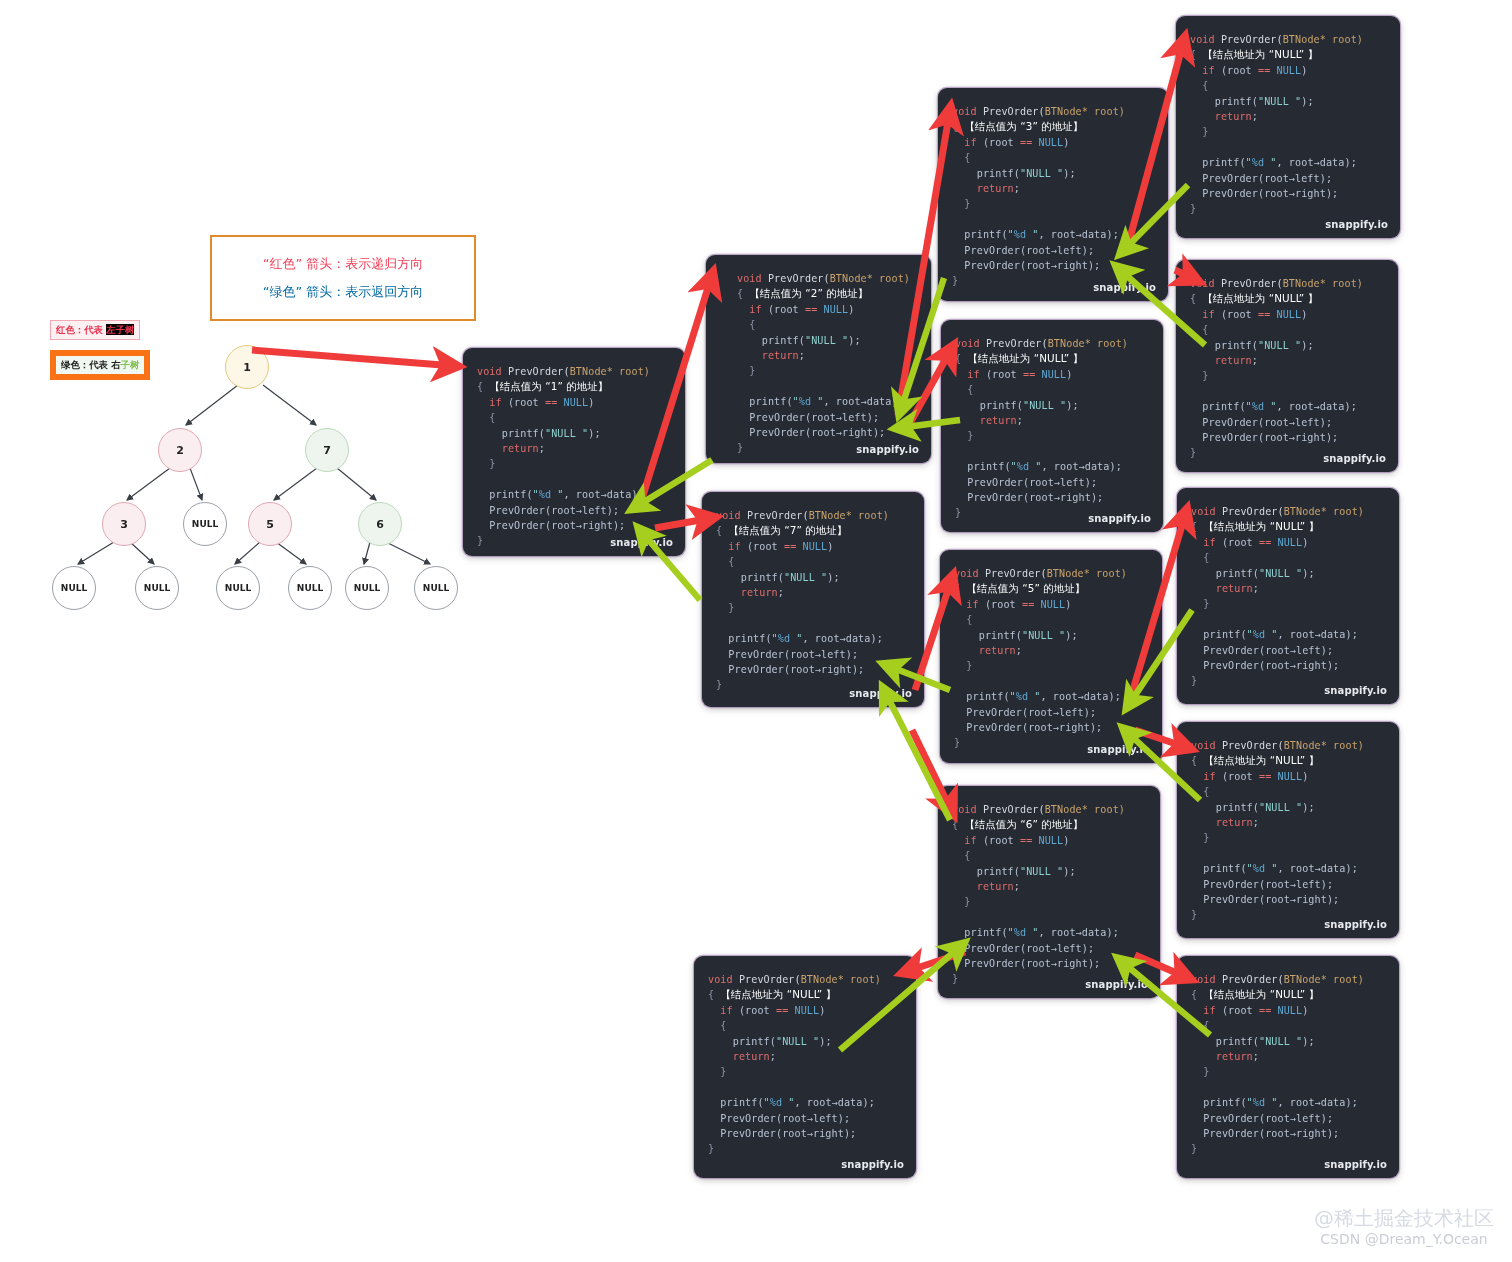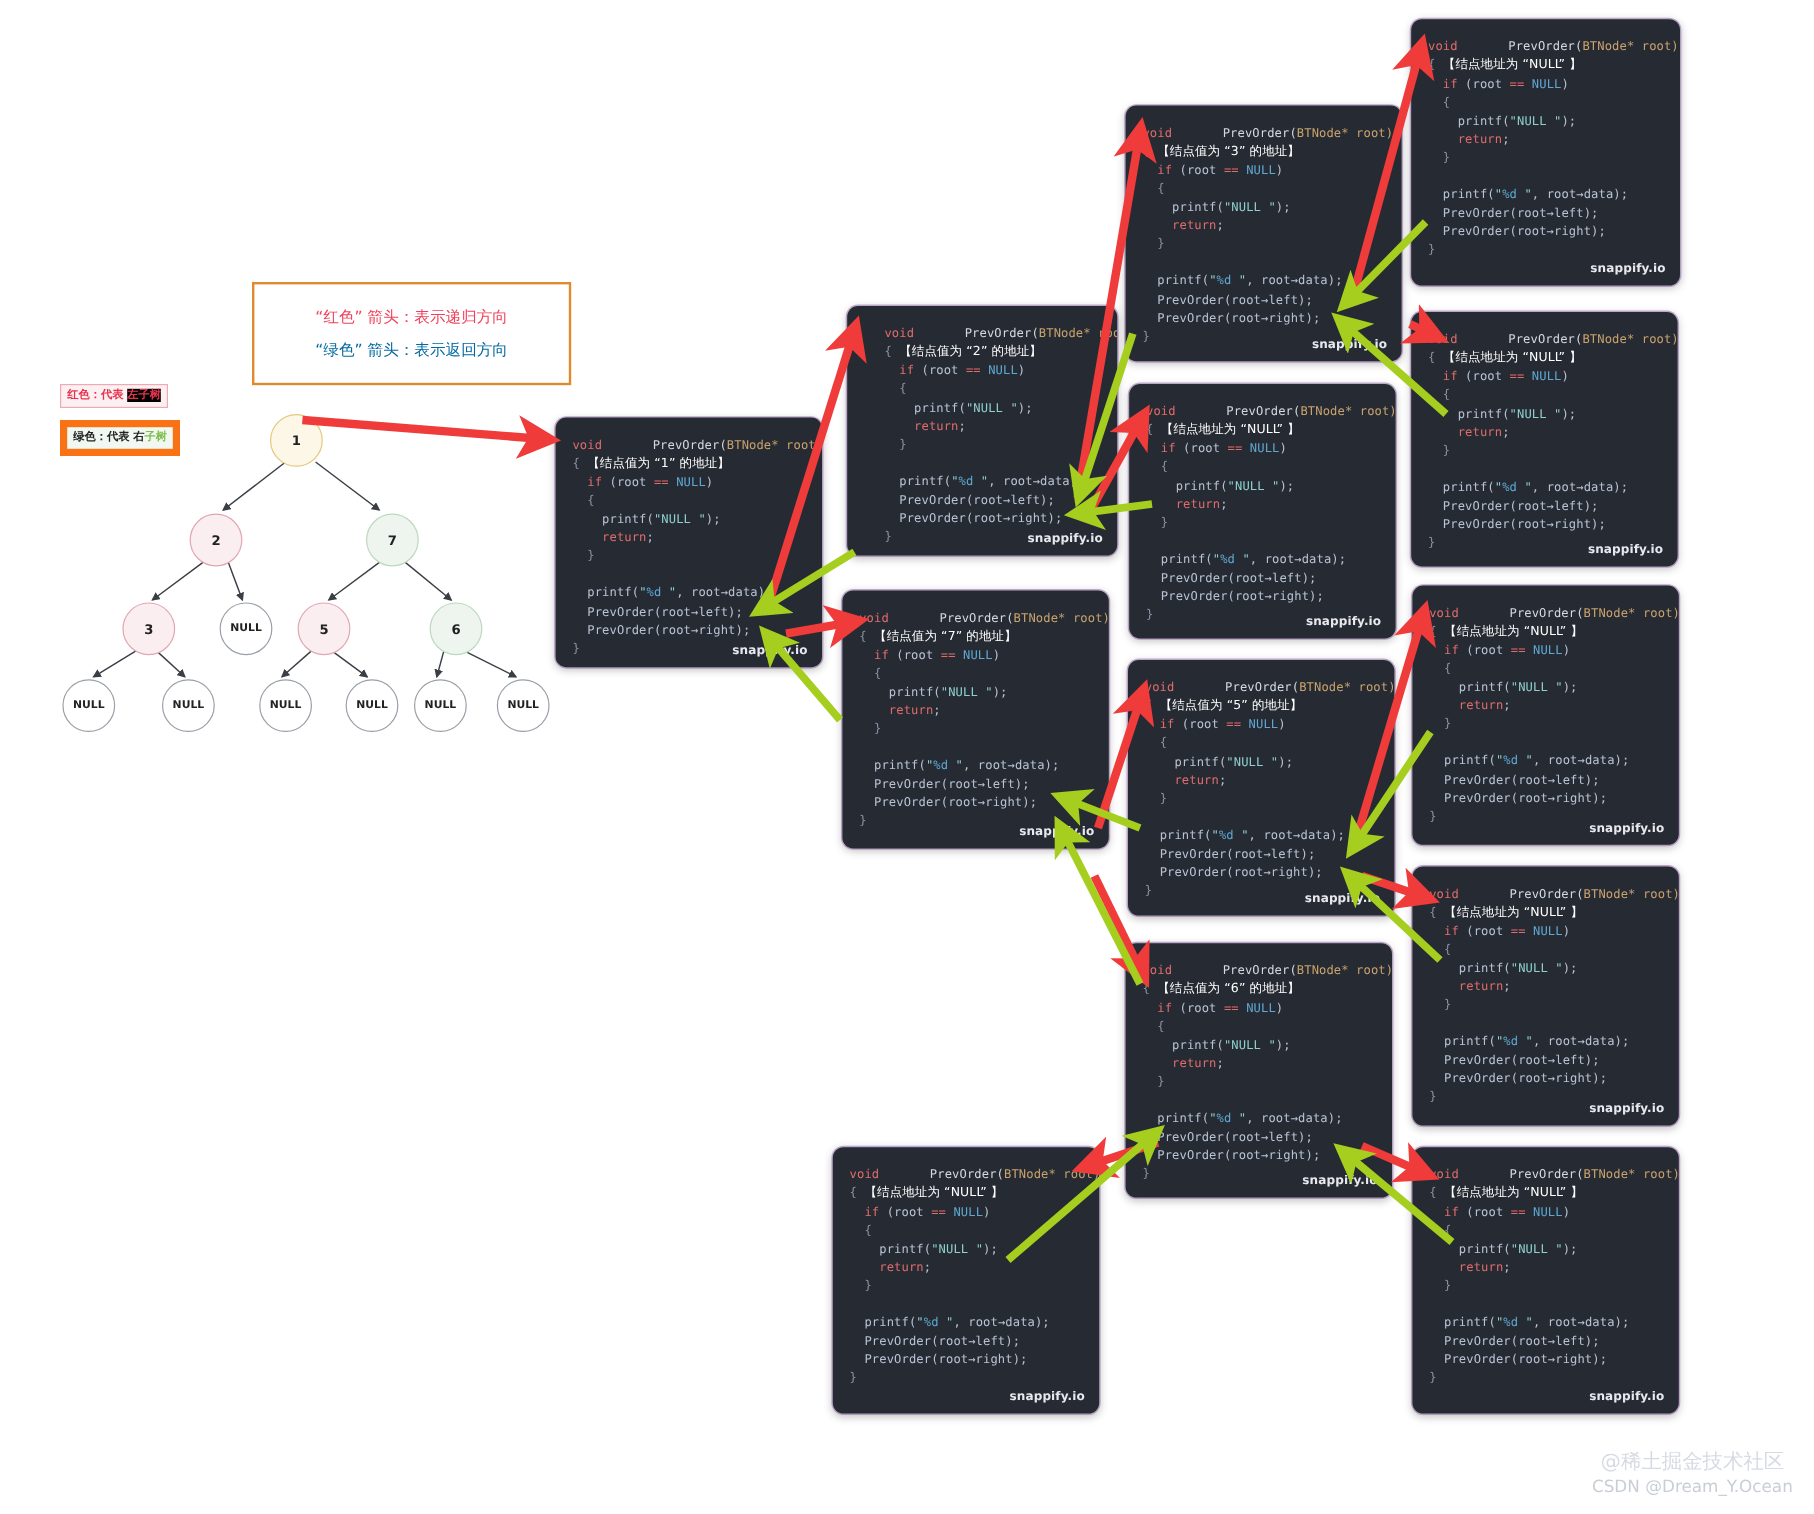--- a/index.html
+++ b/index.html
@@ -27,21 +27,21 @@
   .code{
     font-family:"DejaVu Sans Mono","Liberation Mono",monospace;
     font-size:10.1px;
     line-height:15.4px;
     white-space:pre;
     padding:16px 0 0 14px;
     color:#b9c3d4;
     letter-spacing:.1px;
   }
   .kw{color:#e06c6c;}
-  .fn{color:#d5d9e0;margin-left:36px;}
+  .fn{color:#d5d9e0;}
   .typ{color:#c9a26d;}
   .op{color:#e06c6c;}
   .null{color:#5fa8d3;}
   .str{color:#8fd0cf;}
   .pct{color:#5fa8d3;}
   .pl{color:#b9c3d4;}
   .punc{color:#8b94a5;}
   .note{
     color:#ffffff;
     font-family:"DejaVu Sans","Liberation Sans",sans-serif;
@@ -95,21 +95,21 @@
   .n-root{background:#fdf7e8;border:1.3px solid #e3c97e;}
   .n-red{background:#fbeef0;border:1.3px solid #e0a7b2;}
   .n-green{background:#eef5ee;border:1.3px solid #bcd9bc;}
   .n-plain{background:#ffffff;border:1.3px solid #9aa0a8;}
 
   
   #watermark{
     position:absolute;right:18px;bottom:14px;text-align:center;z-index:6;
     font-family:"DejaVu Sans","Liberation Sans",sans-serif;
   }
-  #watermark .w1{color:#d6dbe3;font-size:17px;line-height:24px;}
+  #watermark .w1{color:#d6dbe3;font-size:20px;line-height:24px;}
   #watermark .w2{color:#c9ced6;font-size:14px;line-height:18px;}
 </style>
 </head>
 <body>
 
 <div id="stage">
 
   <div id="legend-box">
     <div>
       <span class="lg-red">“红色”</span><span class="lg-red"> 箭头：表示递归方向</span>

